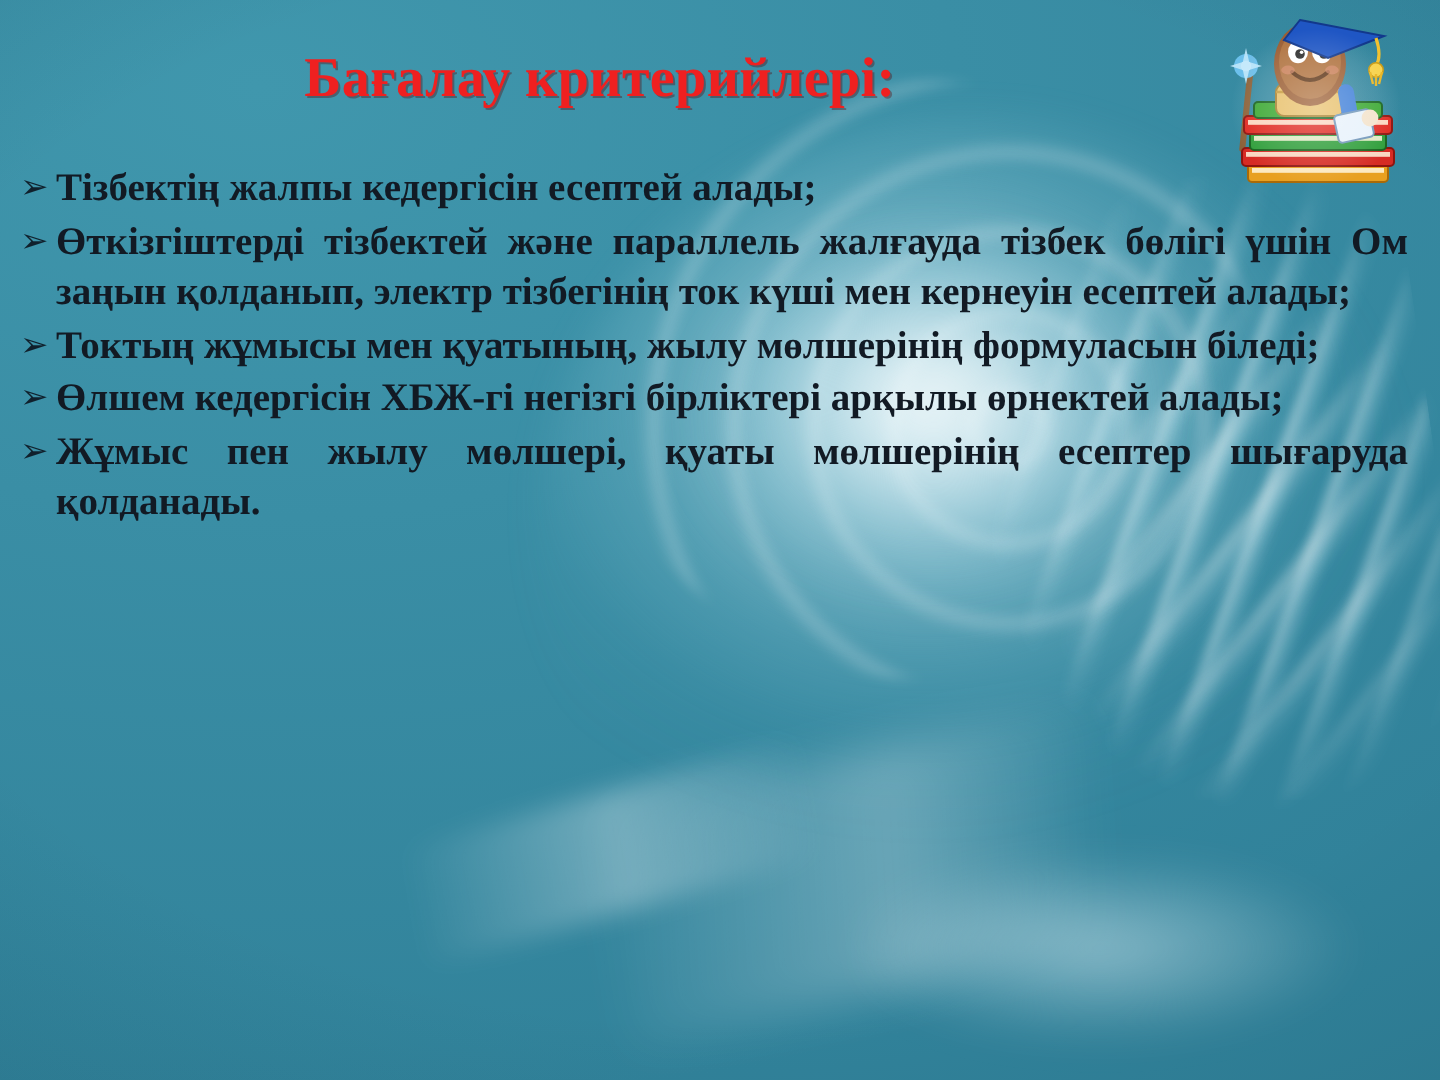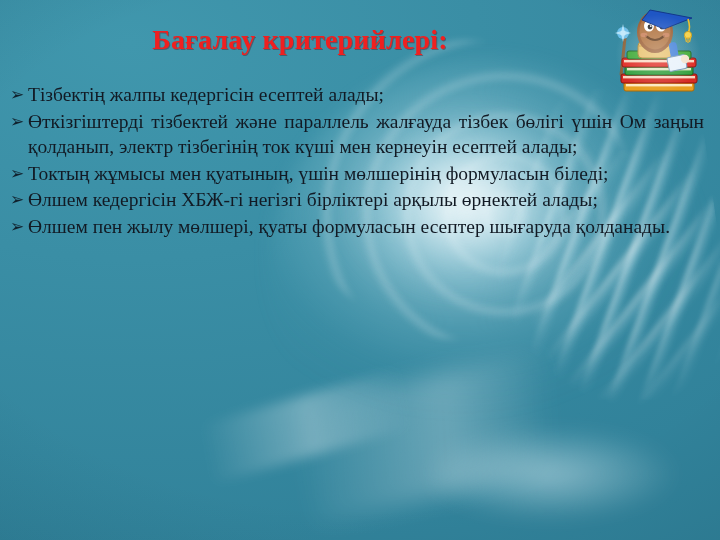--- a/index.html
+++ b/index.html
@@ -200,20 +200,21 @@
     transform: translateY(0px);
   }
   .btext {
     flex: 1 1 auto;
     color: #121a24;
     font-size: 19.5px;
     line-height: 25.5px;
     text-align: justify;
     text-justify: inter-word;
     hyphens: none;
+    font-weight: bold;
   }
   .btext.last-left { text-align: justify; }
 </style>
 </head>
 <body>
 
 <div id="slide">
 
   <div class="bg-base"></div>
   <div class="bulb-glass"></div>
@@ -295,27 +296,27 @@
       <span class="btext">Тізбектің жалпы кедергісін есептей алады;</span>
     </div>
 
     <div class="bullet-row">
       <span class="marker">➢</span>
       <span class="btext">Өткізгіштерді тізбектей және параллель жалғауда тізбек бөлігі үшін Ом заңын қолданып, электр тізбегінің ток күші мен кернеуін есептей алады;</span>
     </div>
 
     <div class="bullet-row">
       <span class="marker">➢</span>
-      <span class="btext">Токтың жұмысы мен қуатының, үшін мөлшерінің формуласын біледі;</span>
+      <span class="btext">Токтың жұмысы мен қуатының, жылу мөлшерінің формуласын біледі;</span>
     </div>
 
     <div class="bullet-row">
       <span class="marker">➢</span>
       <span class="btext">Өлшем кедергісін ХБЖ-гі негізгі бірліктері арқылы өрнектей алады;</span>
     </div>
 
     <div class="bullet-row">
       <span class="marker">➢</span>
-      <span class="btext last-left">Өлшем пен жылу мөлшері, қуаты формуласын есептер шығаруда қолданады.</span>
+      <span class="btext last-left">Жұмыс пен жылу мөлшері, қуаты мөлшерінің есептер шығаруда қолданады.</span>
     </div>
 
   </div>
 </div>
 
 </body></html>

